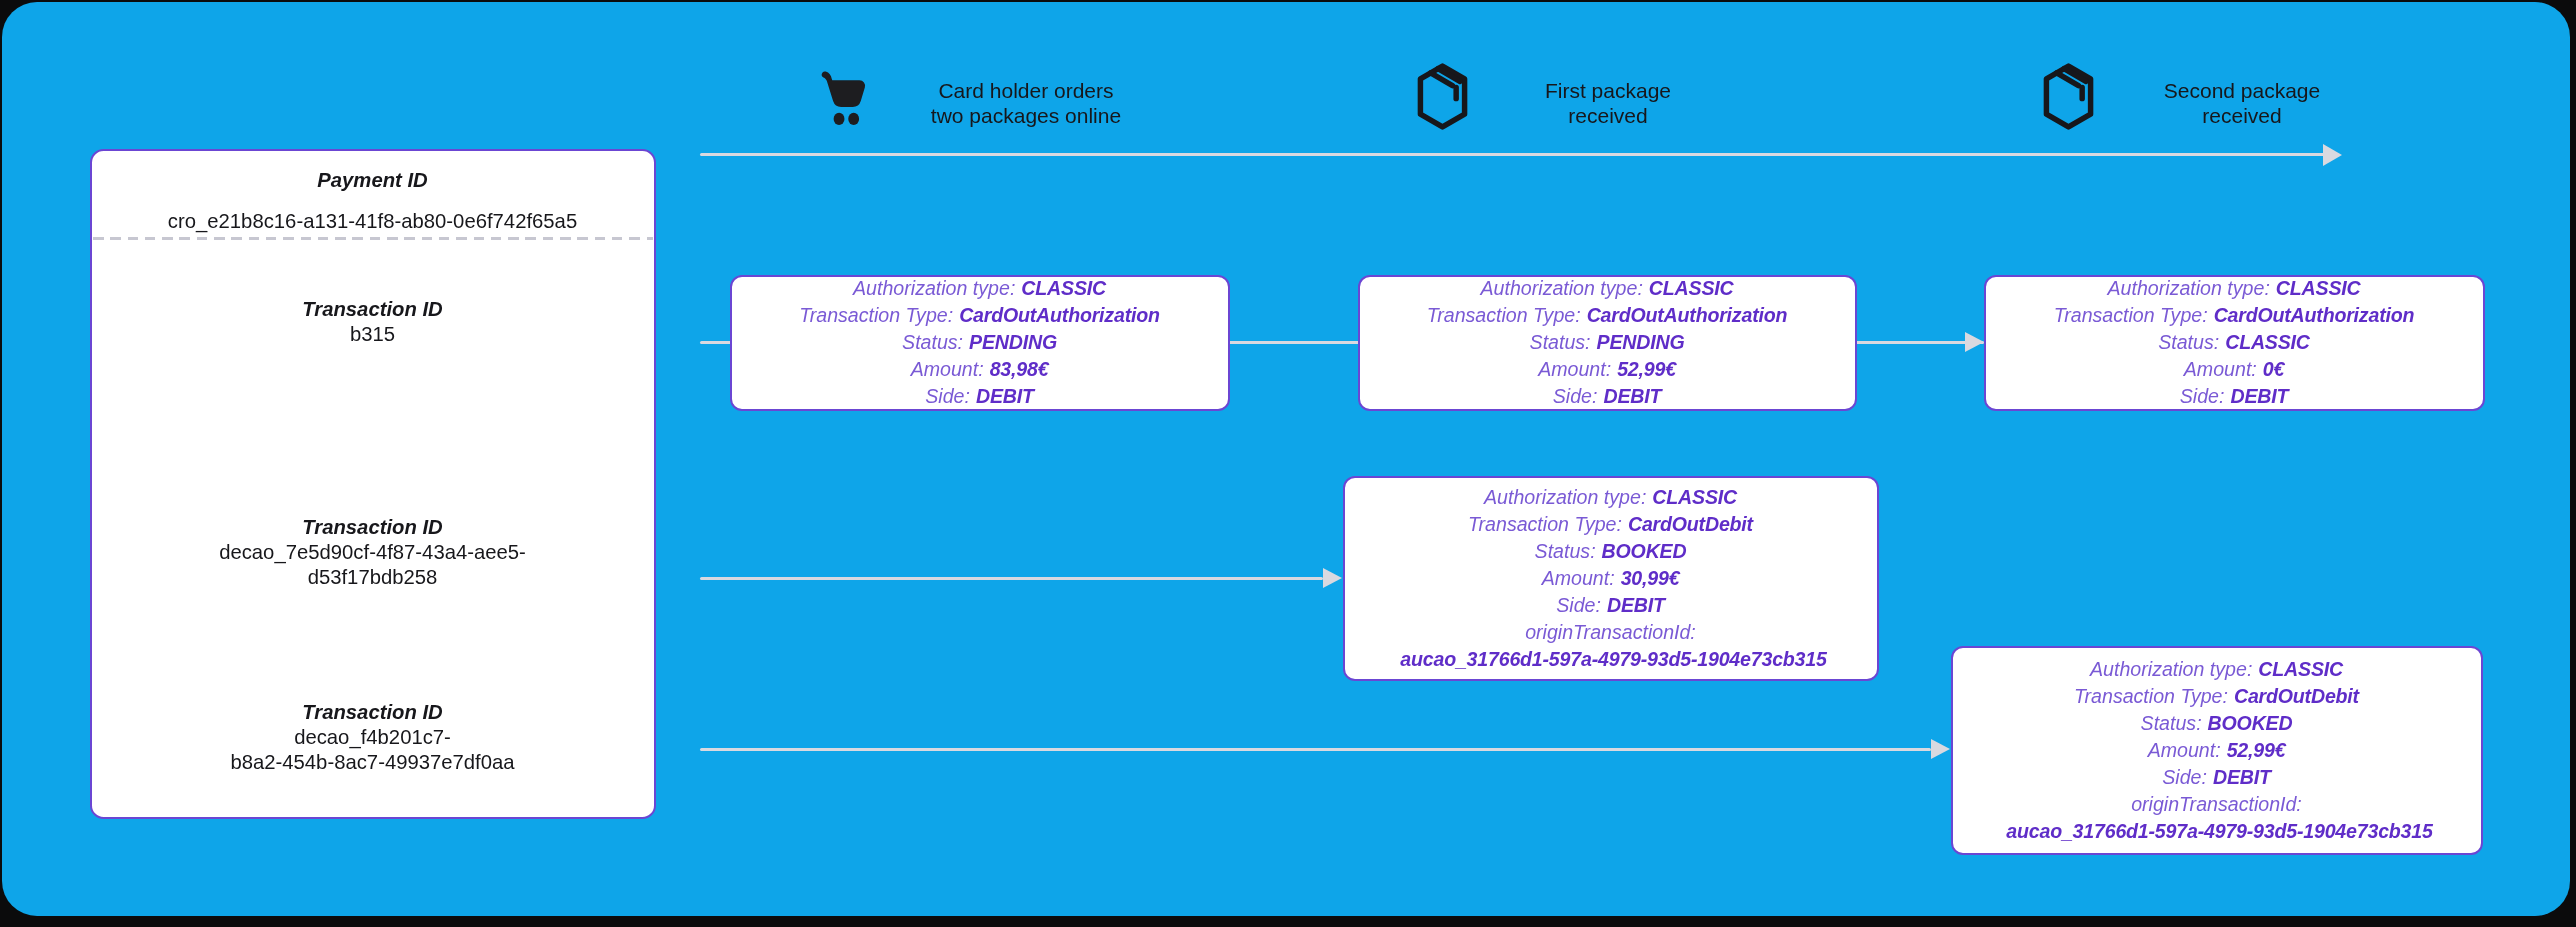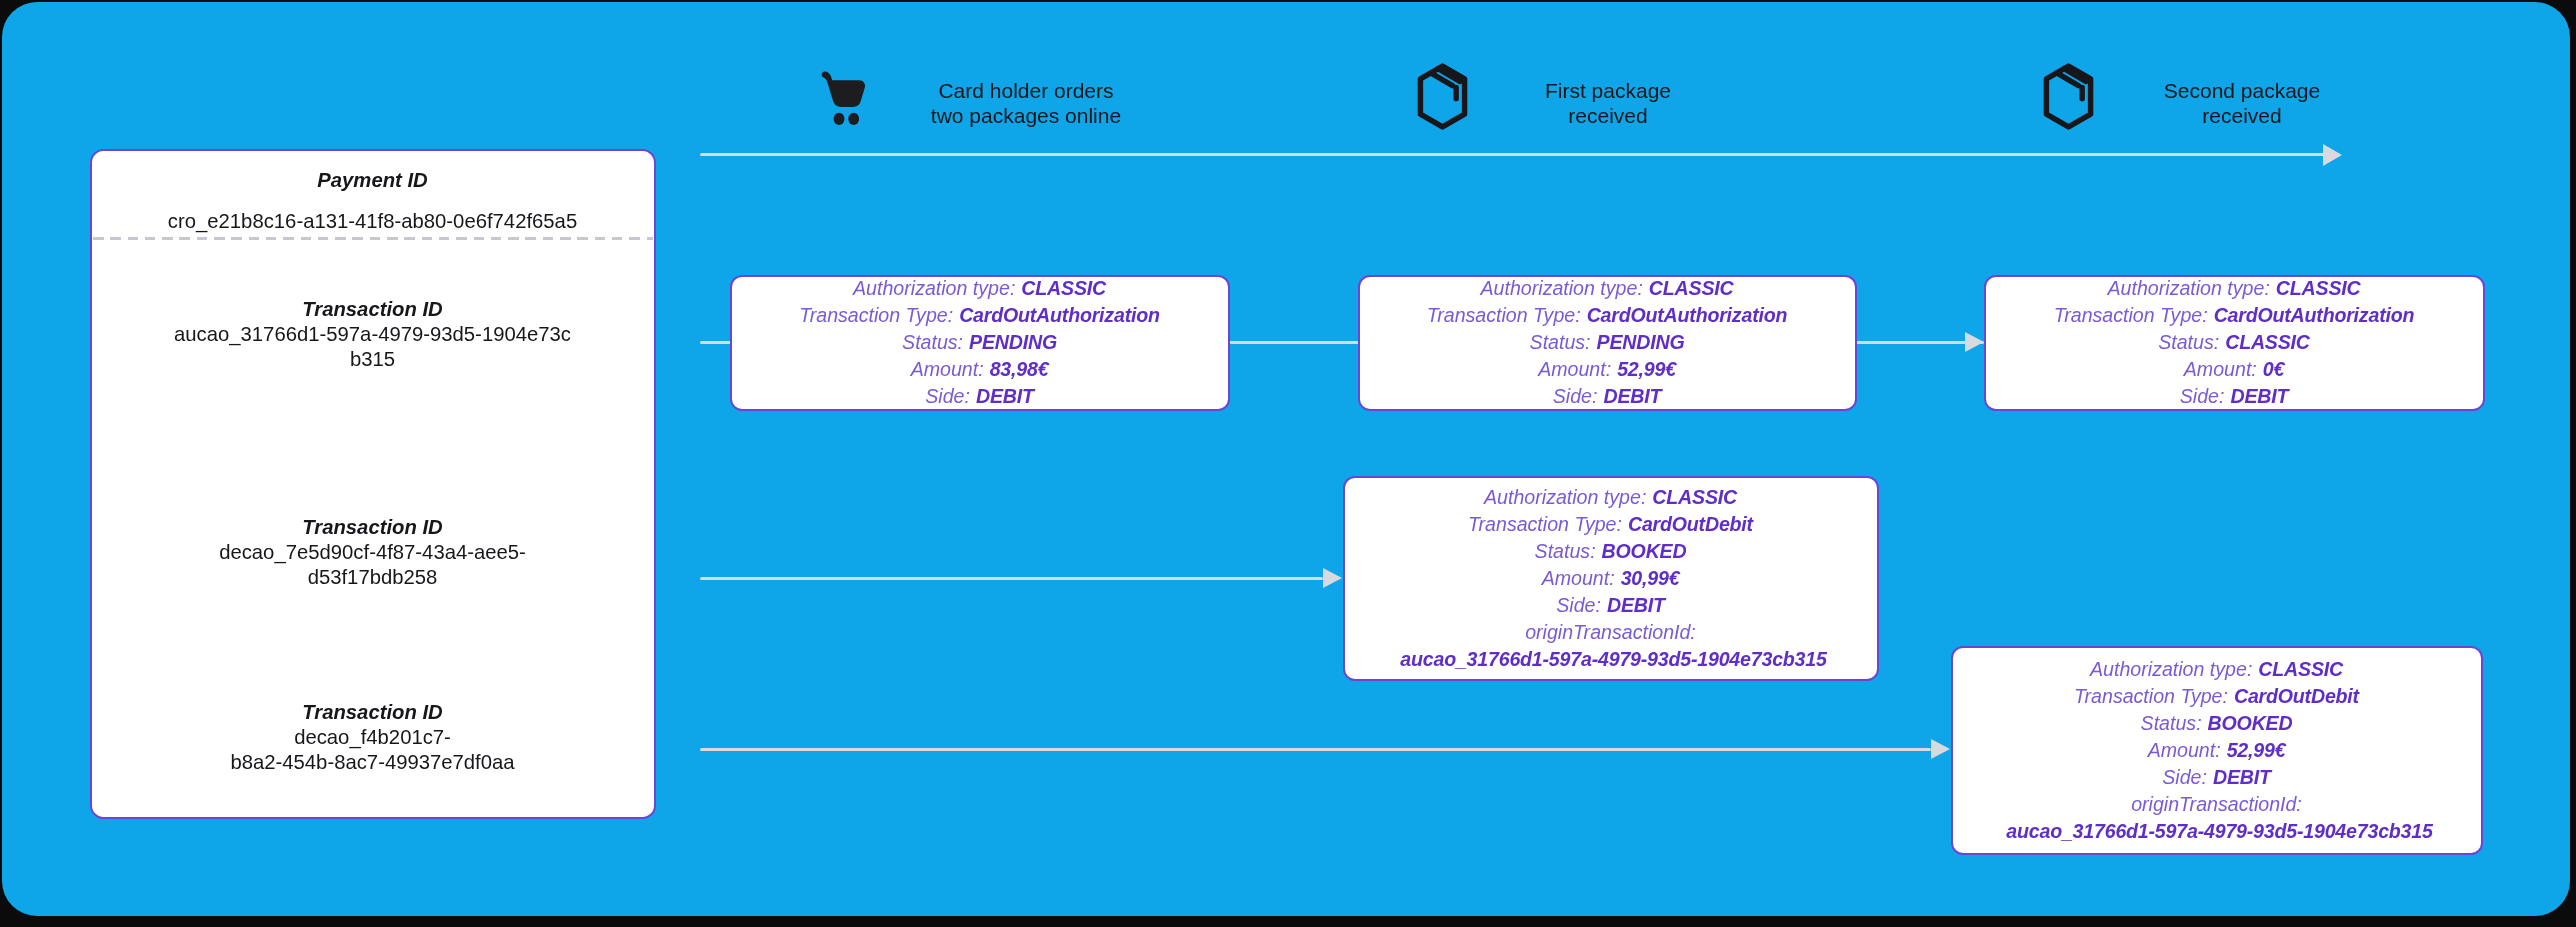--- a/index.html
+++ b/index.html
@@ -103,21 +103,20 @@
     <div>received</div>
   </div>
 
   <div class="panel"></div>
   <div class="ptext id-label" style="top:166px;">Payment ID</div>
   <div class="ptext" style="top:191px;margin-top:16px;">cro_e21b8c16-a131-41f8-ab80-0e6f742f65a5</div>
   <div class="divider"></div>
 
   <div class="ptext id-label" style="top:295px;">Transaction ID</div>
   <div class="ptext" style="top:320px;">
-    <div>aucao_31766d1-597a-4979-93d5-1904e73c</div>
     <div>b315</div>
   </div>
 
   <div class="ptext id-label" style="top:513px;">Transaction ID</div>
   <div class="ptext" style="top:538px;">
     <div>decao_7e5d90cf-4f87-43a4-aee5-</div>
     <div>d53f17bdb258</div>
   </div>
 
   <div class="ptext id-label" style="top:698px;">Transaction ID</div>

